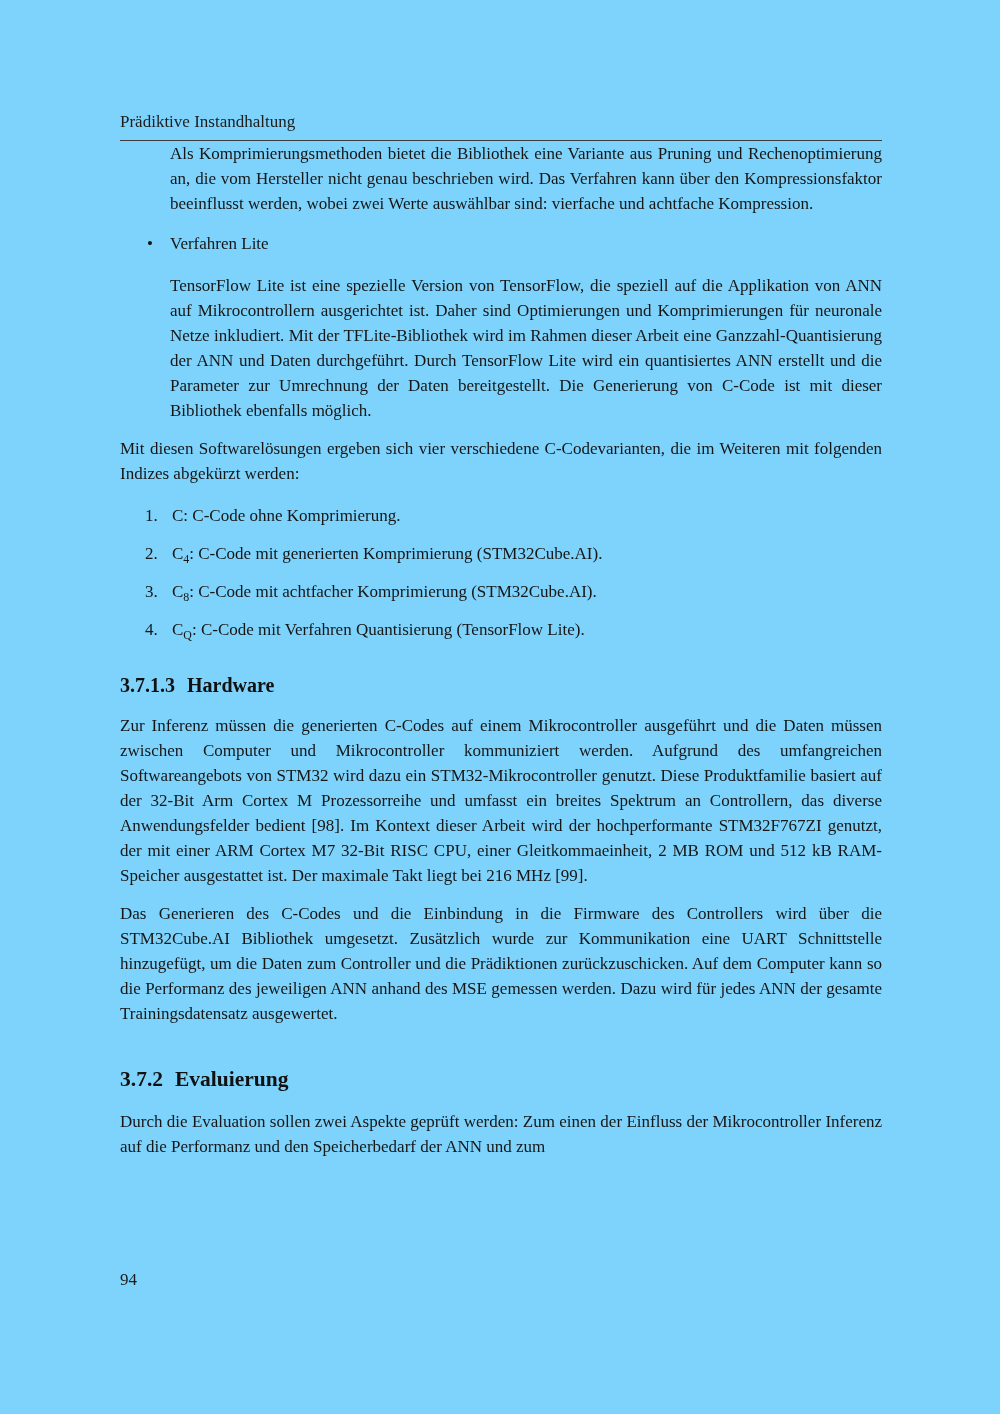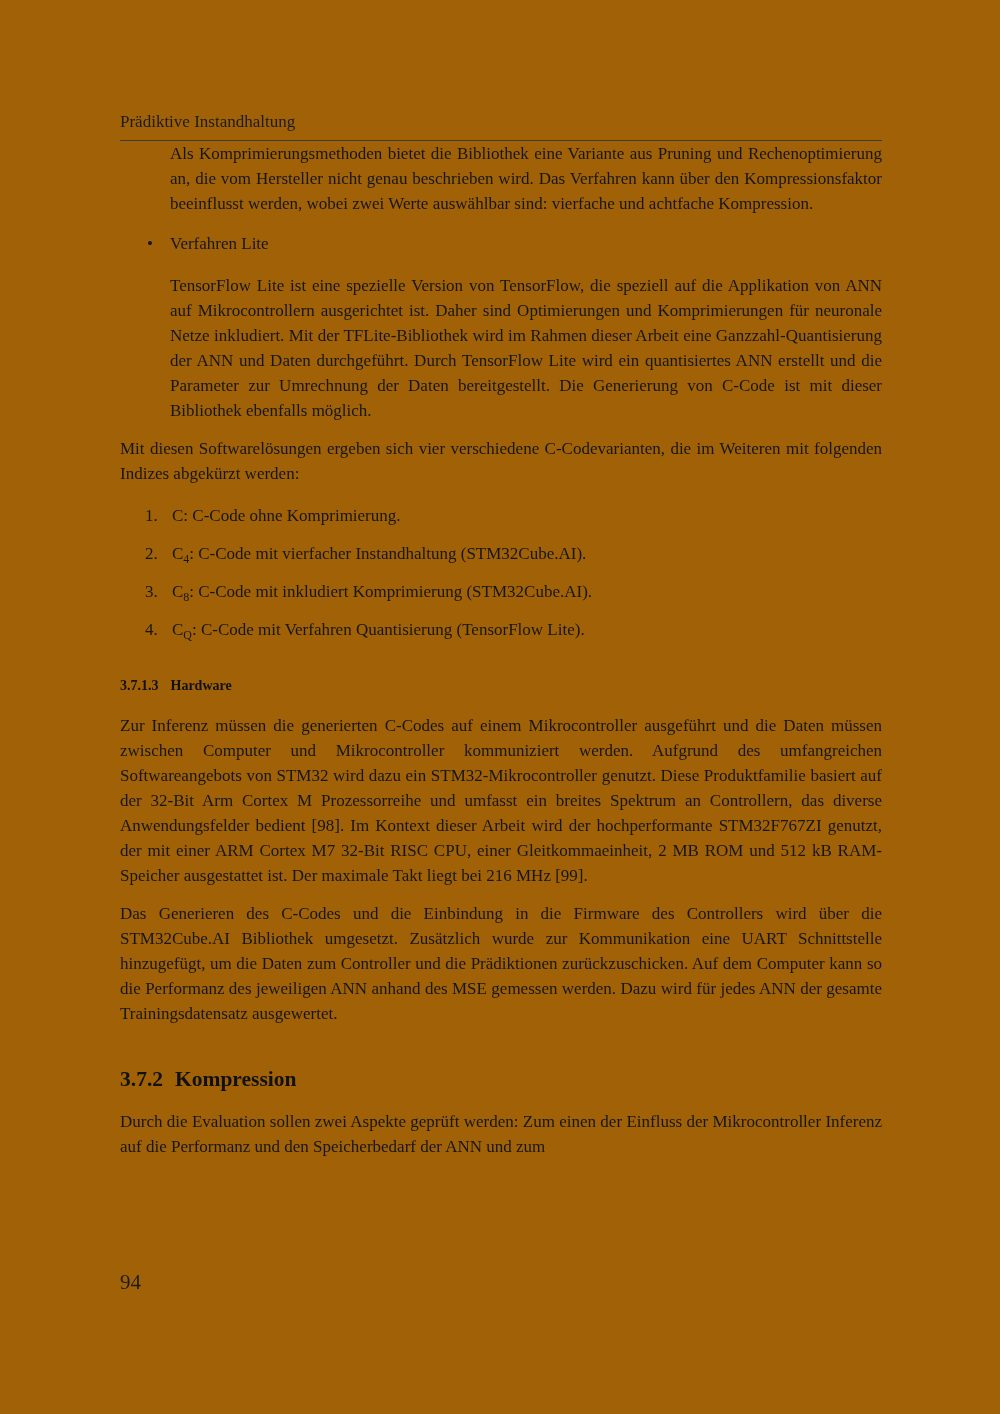--- a/index.html
+++ b/index.html
@@ -3,21 +3,21 @@
 <meta charset="utf-8">
 <title>Thesis Page</title>
 <style>
   * { margin: 0; padding: 0; box-sizing: border-box; }
   html, body { background: #888; }
   .page {
     position: relative;
     width: 1000px;
     height: 1414px;
     margin: 0 auto;
-    background: #a16207;
+    background: #7dd3fc;
     font-family: "Liberation Serif", "DejaVu Serif", serif;
     color: #161616;
     overflow: hidden;
   }
   .text-col {
     position: absolute;
     left: 120px;
     top: 112px;
     width: 762px;
   }
@@ -53,39 +53,39 @@
   }
   ol.variant-list li {
     position: relative;
     padding-left: 52px;
     margin-bottom: 13px;
     text-align: left;
   }
   .li-num { position: absolute; left: 25px; top: 0; }
   sub.idx { font-size: 70%; line-height: 0; }
   h3.subsubsection {
-    font-size: 14px;
+    font-size: 20px;
     font-weight: bold;
     color: #111;
     margin: 31px 0 15px 0;
     text-align: left;
   }
   h2.subsection {
     font-size: 21.5px;
     font-weight: bold;
     color: #111;
     margin: 41px 0 17px 0;
     text-align: left;
   }
   .heading-number { margin-right: 12px; }
   .page-footer {
     position: absolute;
     left: 120px;
     top: 1270px;
-    font-size: 21px;
+    font-size: 17px;
     color: #1c1c1c;
   }
 </style>
 </head>
 <body>
 
 <div class="page">
   <div class="text-col">
 
     <div class="running-header">
@@ -105,42 +105,42 @@
 
       <p class="para">Mit diesen Softwarelösungen ergeben sich vier verschiedene C-Codevarianten, die im Weiteren mit folgenden Indizes abgekürzt werden:</p>
 
       <ol class="variant-list">
         <li>
           <span class="li-num">1.</span>
           <span><span>C</span><sub class="idx"></sub><span>: C-Code ohne Komprimierung.</span></span>
         </li>
         <li>
           <span class="li-num">2.</span>
-          <span><span>C</span><sub class="idx">4</sub><span>: C-Code mit vierfacher Instandhaltung (STM32Cube.AI).</span></span>
+          <span><span>C</span><sub class="idx">4</sub><span>: C-Code mit generierten Komprimierung (STM32Cube.AI).</span></span>
         </li>
         <li>
           <span class="li-num">3.</span>
-          <span><span>C</span><sub class="idx">8</sub><span>: C-Code mit inkludiert Komprimierung (STM32Cube.AI).</span></span>
+          <span><span>C</span><sub class="idx">8</sub><span>: C-Code mit achtfacher Komprimierung (STM32Cube.AI).</span></span>
         </li>
         <li>
           <span class="li-num">4.</span>
           <span><span>C</span><sub class="idx">Q</sub><span>: C-Code mit Verfahren Quantisierung (TensorFlow Lite).</span></span>
         </li>
       </ol>
 
       <h3 class="subsubsection">
         <span class="heading-number">3.7.1.3</span><span>Hardware</span>
       </h3>
 
       <p class="para">Zur Inferenz müssen die generierten C-Codes auf einem Mikrocontroller ausgeführt und die Daten müssen zwischen Computer und Mikrocontroller kommuniziert werden. Aufgrund des umfangreichen Softwareangebots von STM32 wird dazu ein STM32-Mikrocontroller genutzt. Diese Produktfamilie basiert auf der 32-Bit Arm Cortex M Prozessorreihe und umfasst ein breites Spektrum an Controllern, das diverse Anwendungsfelder bedient [98]. Im Kontext dieser Arbeit wird der hochperformante STM32F767ZI genutzt, der mit einer ARM Cortex M7 32-Bit RISC CPU, einer Gleitkommaeinheit, 2 MB ROM und 512 kB RAM-Speicher ausgestattet ist. Der maximale Takt liegt bei 216 MHz [99].</p>
 
       <p class="para">Das Generieren des C-Codes und die Einbindung in die Firmware des Controllers wird über die STM32Cube.AI Bibliothek umgesetzt. Zusätzlich wurde zur Kommunikation eine UART Schnittstelle hinzugefügt, um die Daten zum Controller und die Prädiktionen zurückzuschicken. Auf dem Computer kann so die Performanz des jeweiligen ANN anhand des MSE gemessen werden. Dazu wird für jedes ANN der gesamte Trainingsdatensatz ausgewertet.</p>
 
       <h2 class="subsection">
-        <span class="heading-number">3.7.2</span><span>Kompression</span>
+        <span class="heading-number">3.7.2</span><span>Evaluierung</span>
       </h2>
 
       <p class="para">Durch die Evaluation sollen zwei Aspekte geprüft werden: Zum einen der Einfluss der Mikrocontroller Inferenz auf die Performanz und den Speicherbedarf der ANN und zum</p>
 
     </div>
   </div>
 
   <div class="page-footer">
     <span>94</span>
   </div>

